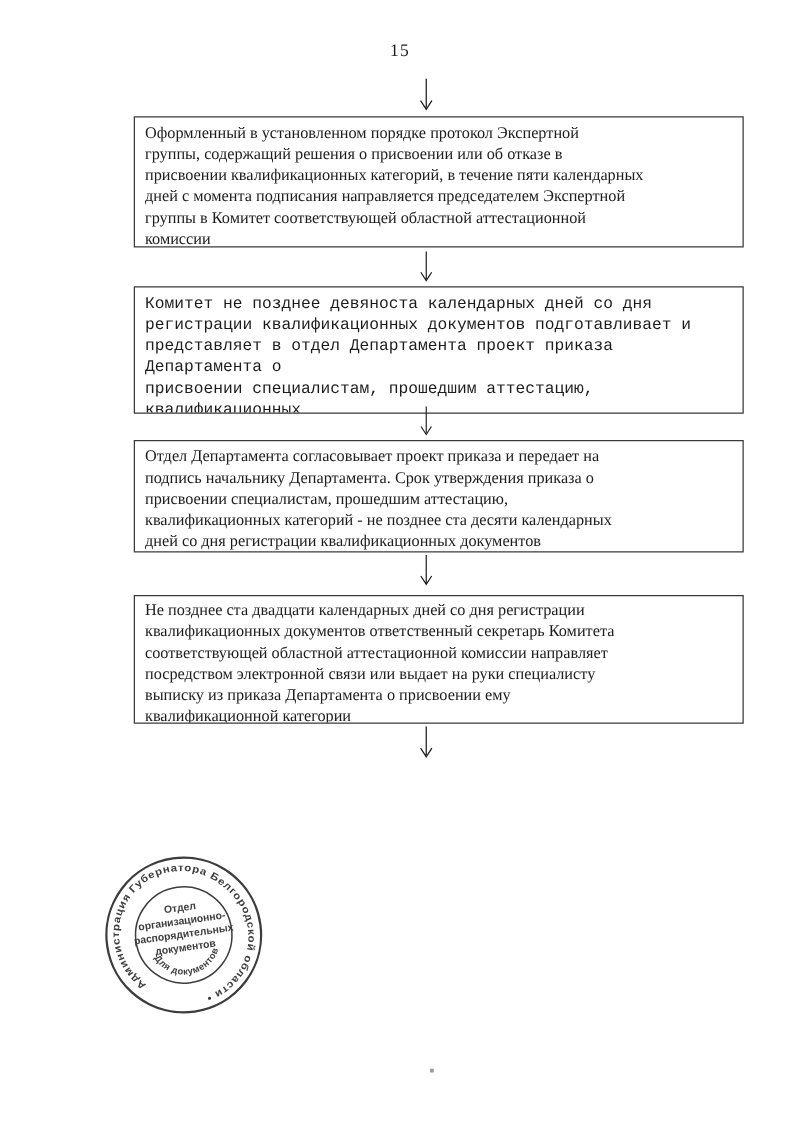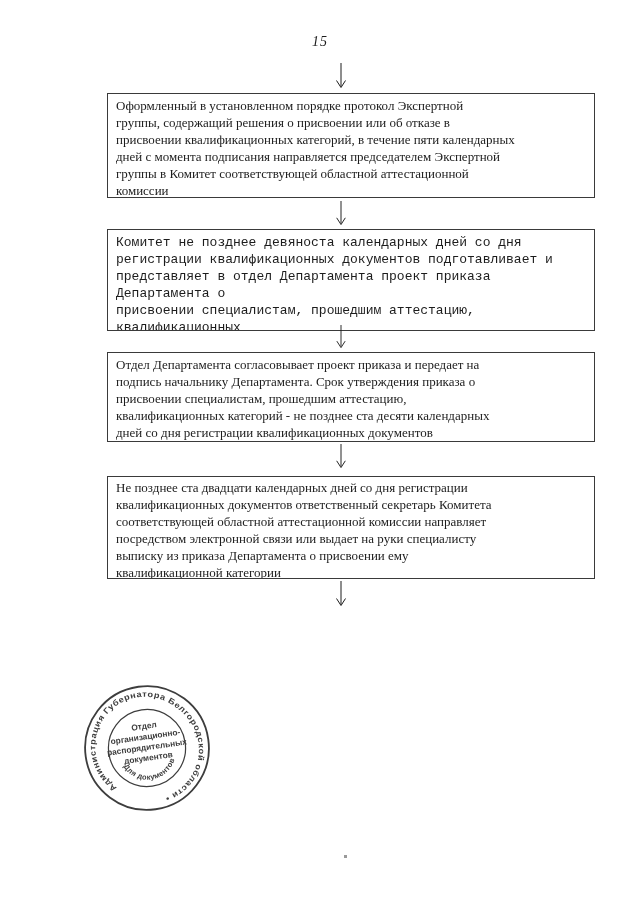--- a/index.html
+++ b/index.html
@@ -20,21 +20,20 @@
     background:var(--bg);
     color:var(--text);
     overflow:hidden;
   }
   .page-number {
     position:absolute;
     left:0; top:34px; width:100%;
     text-align:center;
     font-size:14px;
     letter-spacing:1px;
-    font-style:italic;
   }
   .flow-box {
     position:absolute;
     left:107px;
     width:488px;
     box-sizing:border-box;
     border:1px solid var(--border);
     font-size:13px;
     line-height:17px;
     text-align:left;

